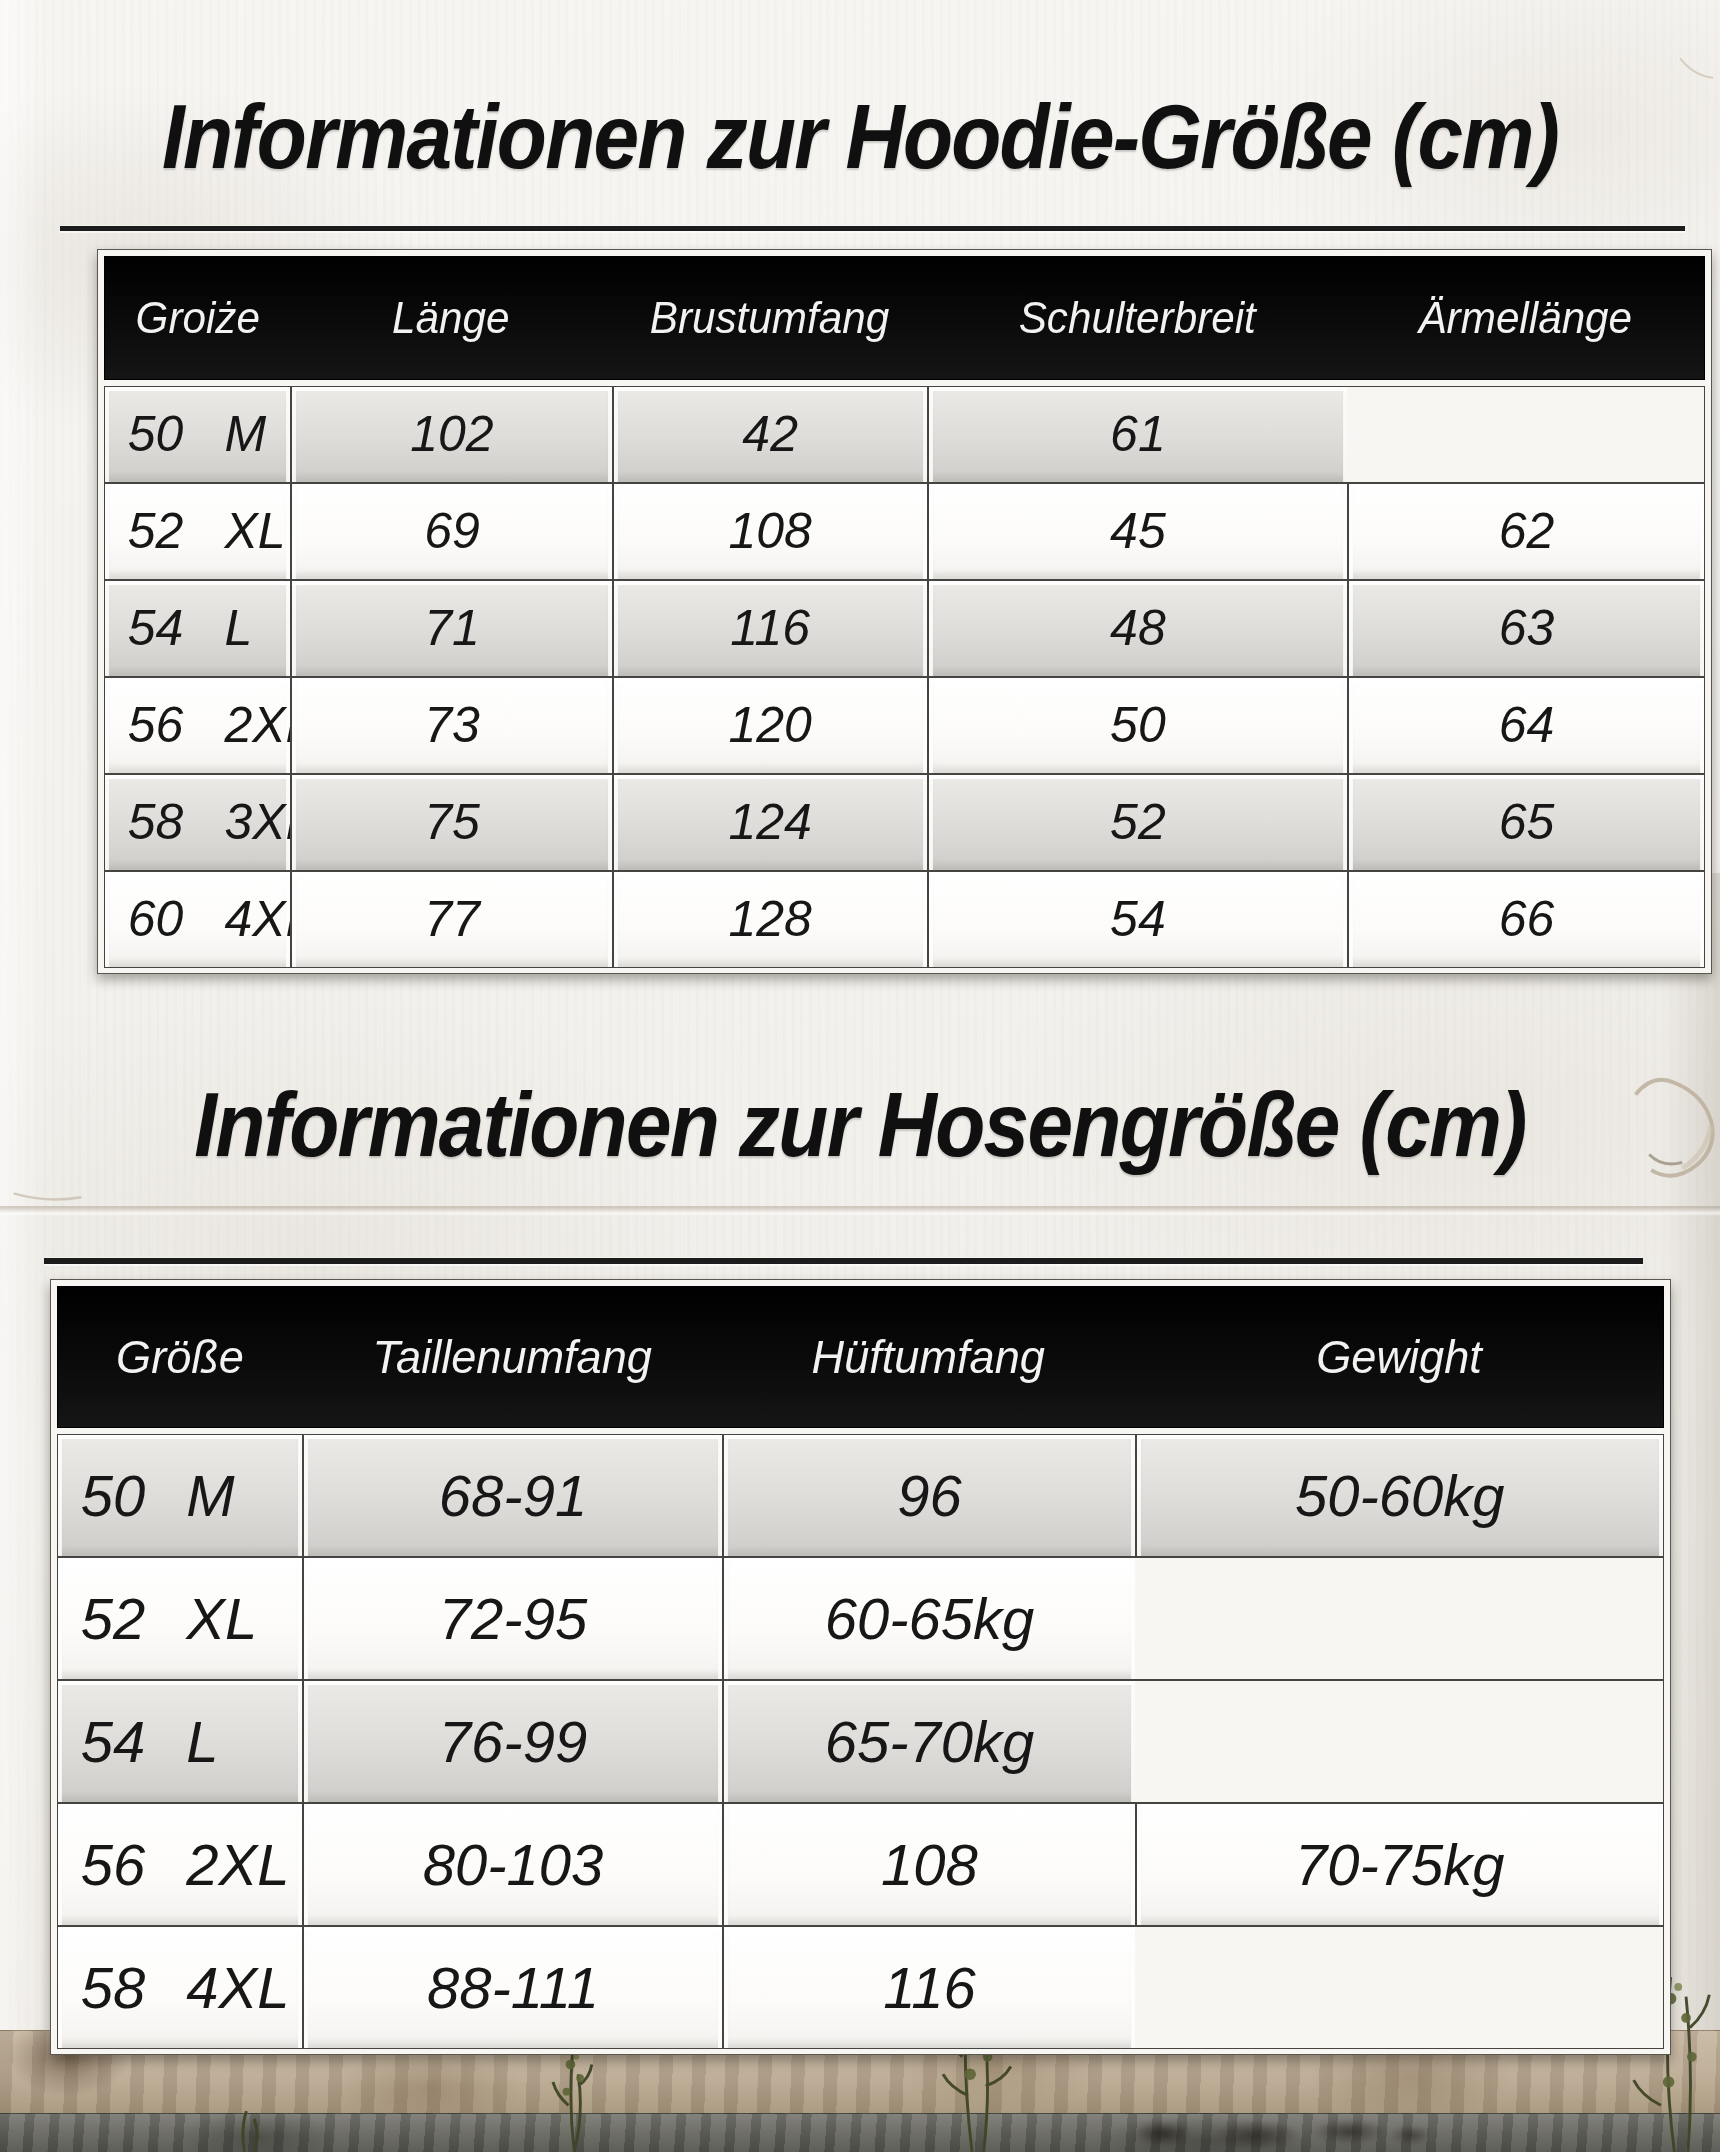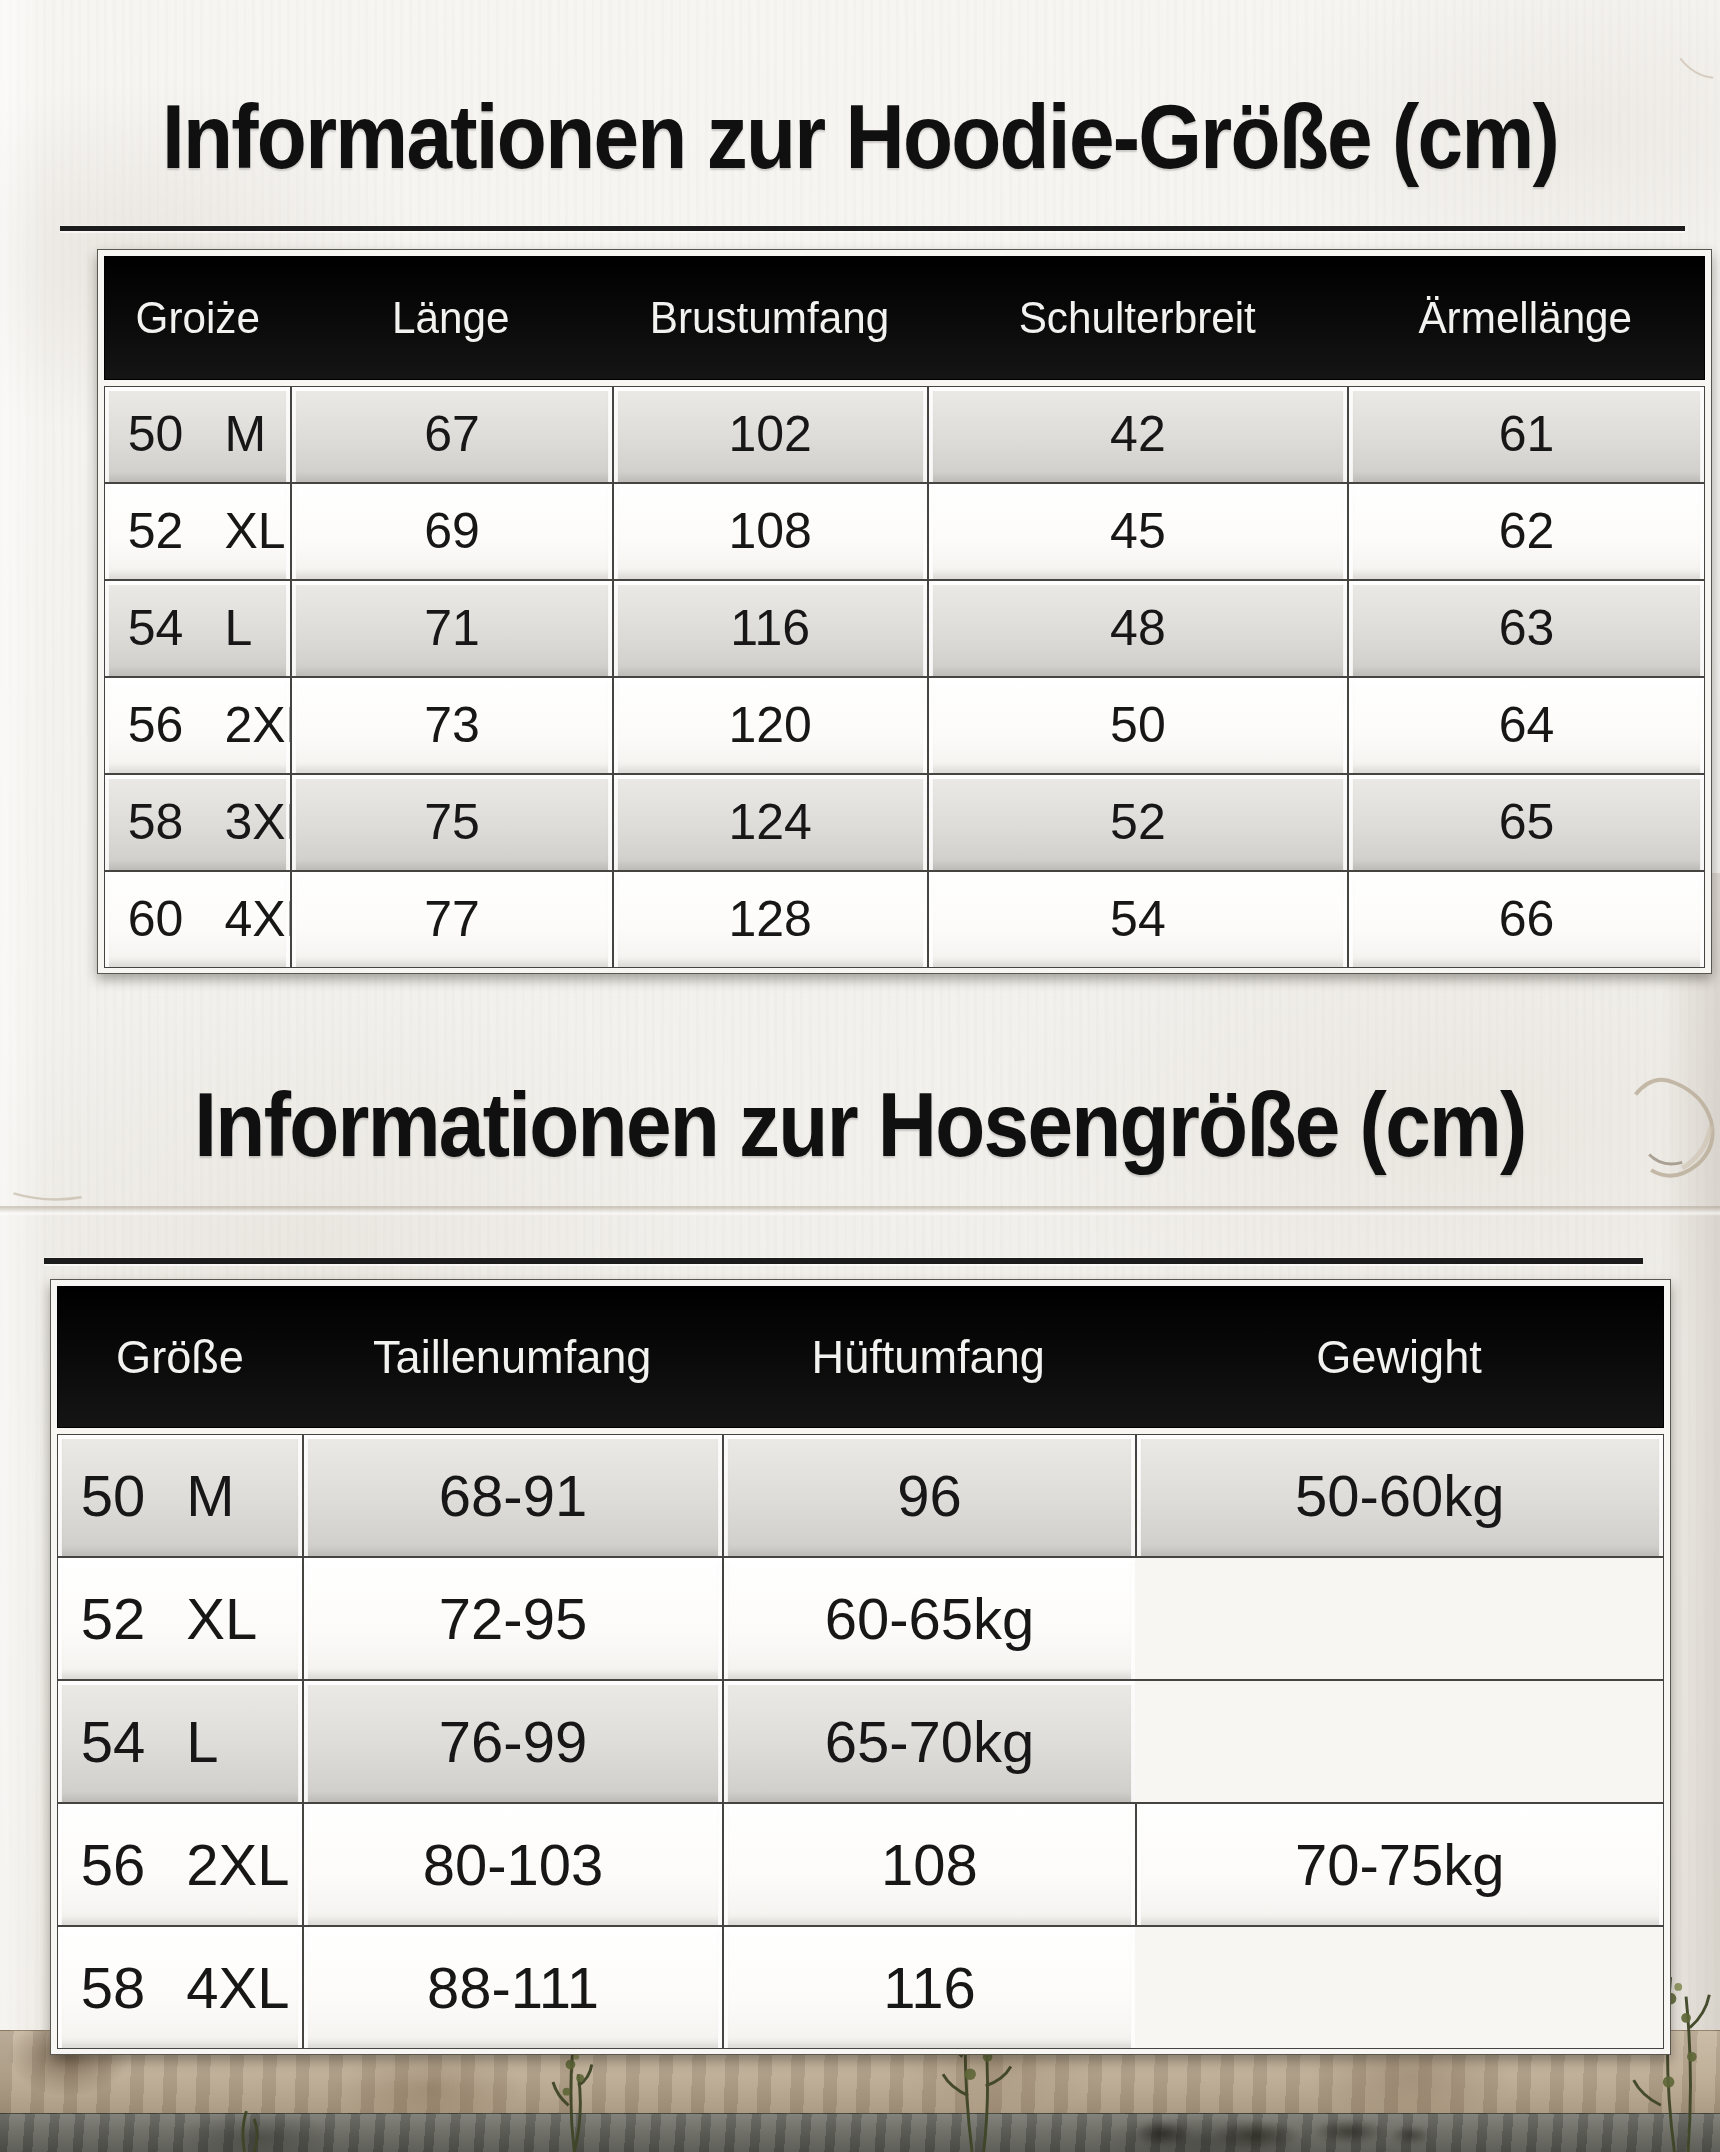--- a/index.html
+++ b/index.html
@@ -1,18 +1,18 @@
 <!DOCTYPE html>
 <html><head>
 <meta charset="utf-8">
 <style>
   html,body{margin:0;padding:0;}
   body{width:1720px;height:2152px;overflow:hidden;background:#f3f1ed;
        font-family:"Liberation Sans","DejaVu Sans",sans-serif;}
-  .page{position:absolute;inset:0;width:1720px;height:2152px;overflow:hidden;}
+  .page{position:absolute;inset:0;width:1720px;height:2152px;overflow:hidden;font-style:italic;}
 
   
   .wall{position:absolute;inset:0;
     background:
       radial-gradient(408px 252px at 8% 12%, rgba(210,203,192,.35), transparent 70%),
       radial-gradient(485px 291px at 92% 6%, rgba(215,209,199,.30), transparent 70%),
       radial-gradient(582px 408px at 18% 58%, rgba(205,199,188,.22), transparent 70%),
       radial-gradient(679px 369px at 85% 52%, rgba(208,201,190,.25), transparent 70%),
       radial-gradient(505px 330px at 55% 86%, rgba(200,193,181,.22), transparent 70%),
       repeating-linear-gradient(90deg, rgba(120,115,105,.025) 0 2.9px, transparent 2.9px 8.7px),
@@ -157,21 +157,20 @@
         <div class="th">Brustumfang</div>
         <div class="th">Schulterbreit</div>
         <div class="th">Ärmellänge</div>
       </div>
     <div class="tbody">
         <div class="tr shaded">
           <div class="td size-cell">
             <span class="size-num">50</span>
             <span class="size-tag">M</span>
           </div>
-          <div class="td">67</div>
           <div class="td">102</div>
           <div class="td">42</div>
           <div class="td">61</div>
         </div>
         <div class="tr">
           <div class="td size-cell">
             <span class="size-num">52</span>
             <span class="size-tag">XL</span>
           </div>
           <div class="td">69</div>

